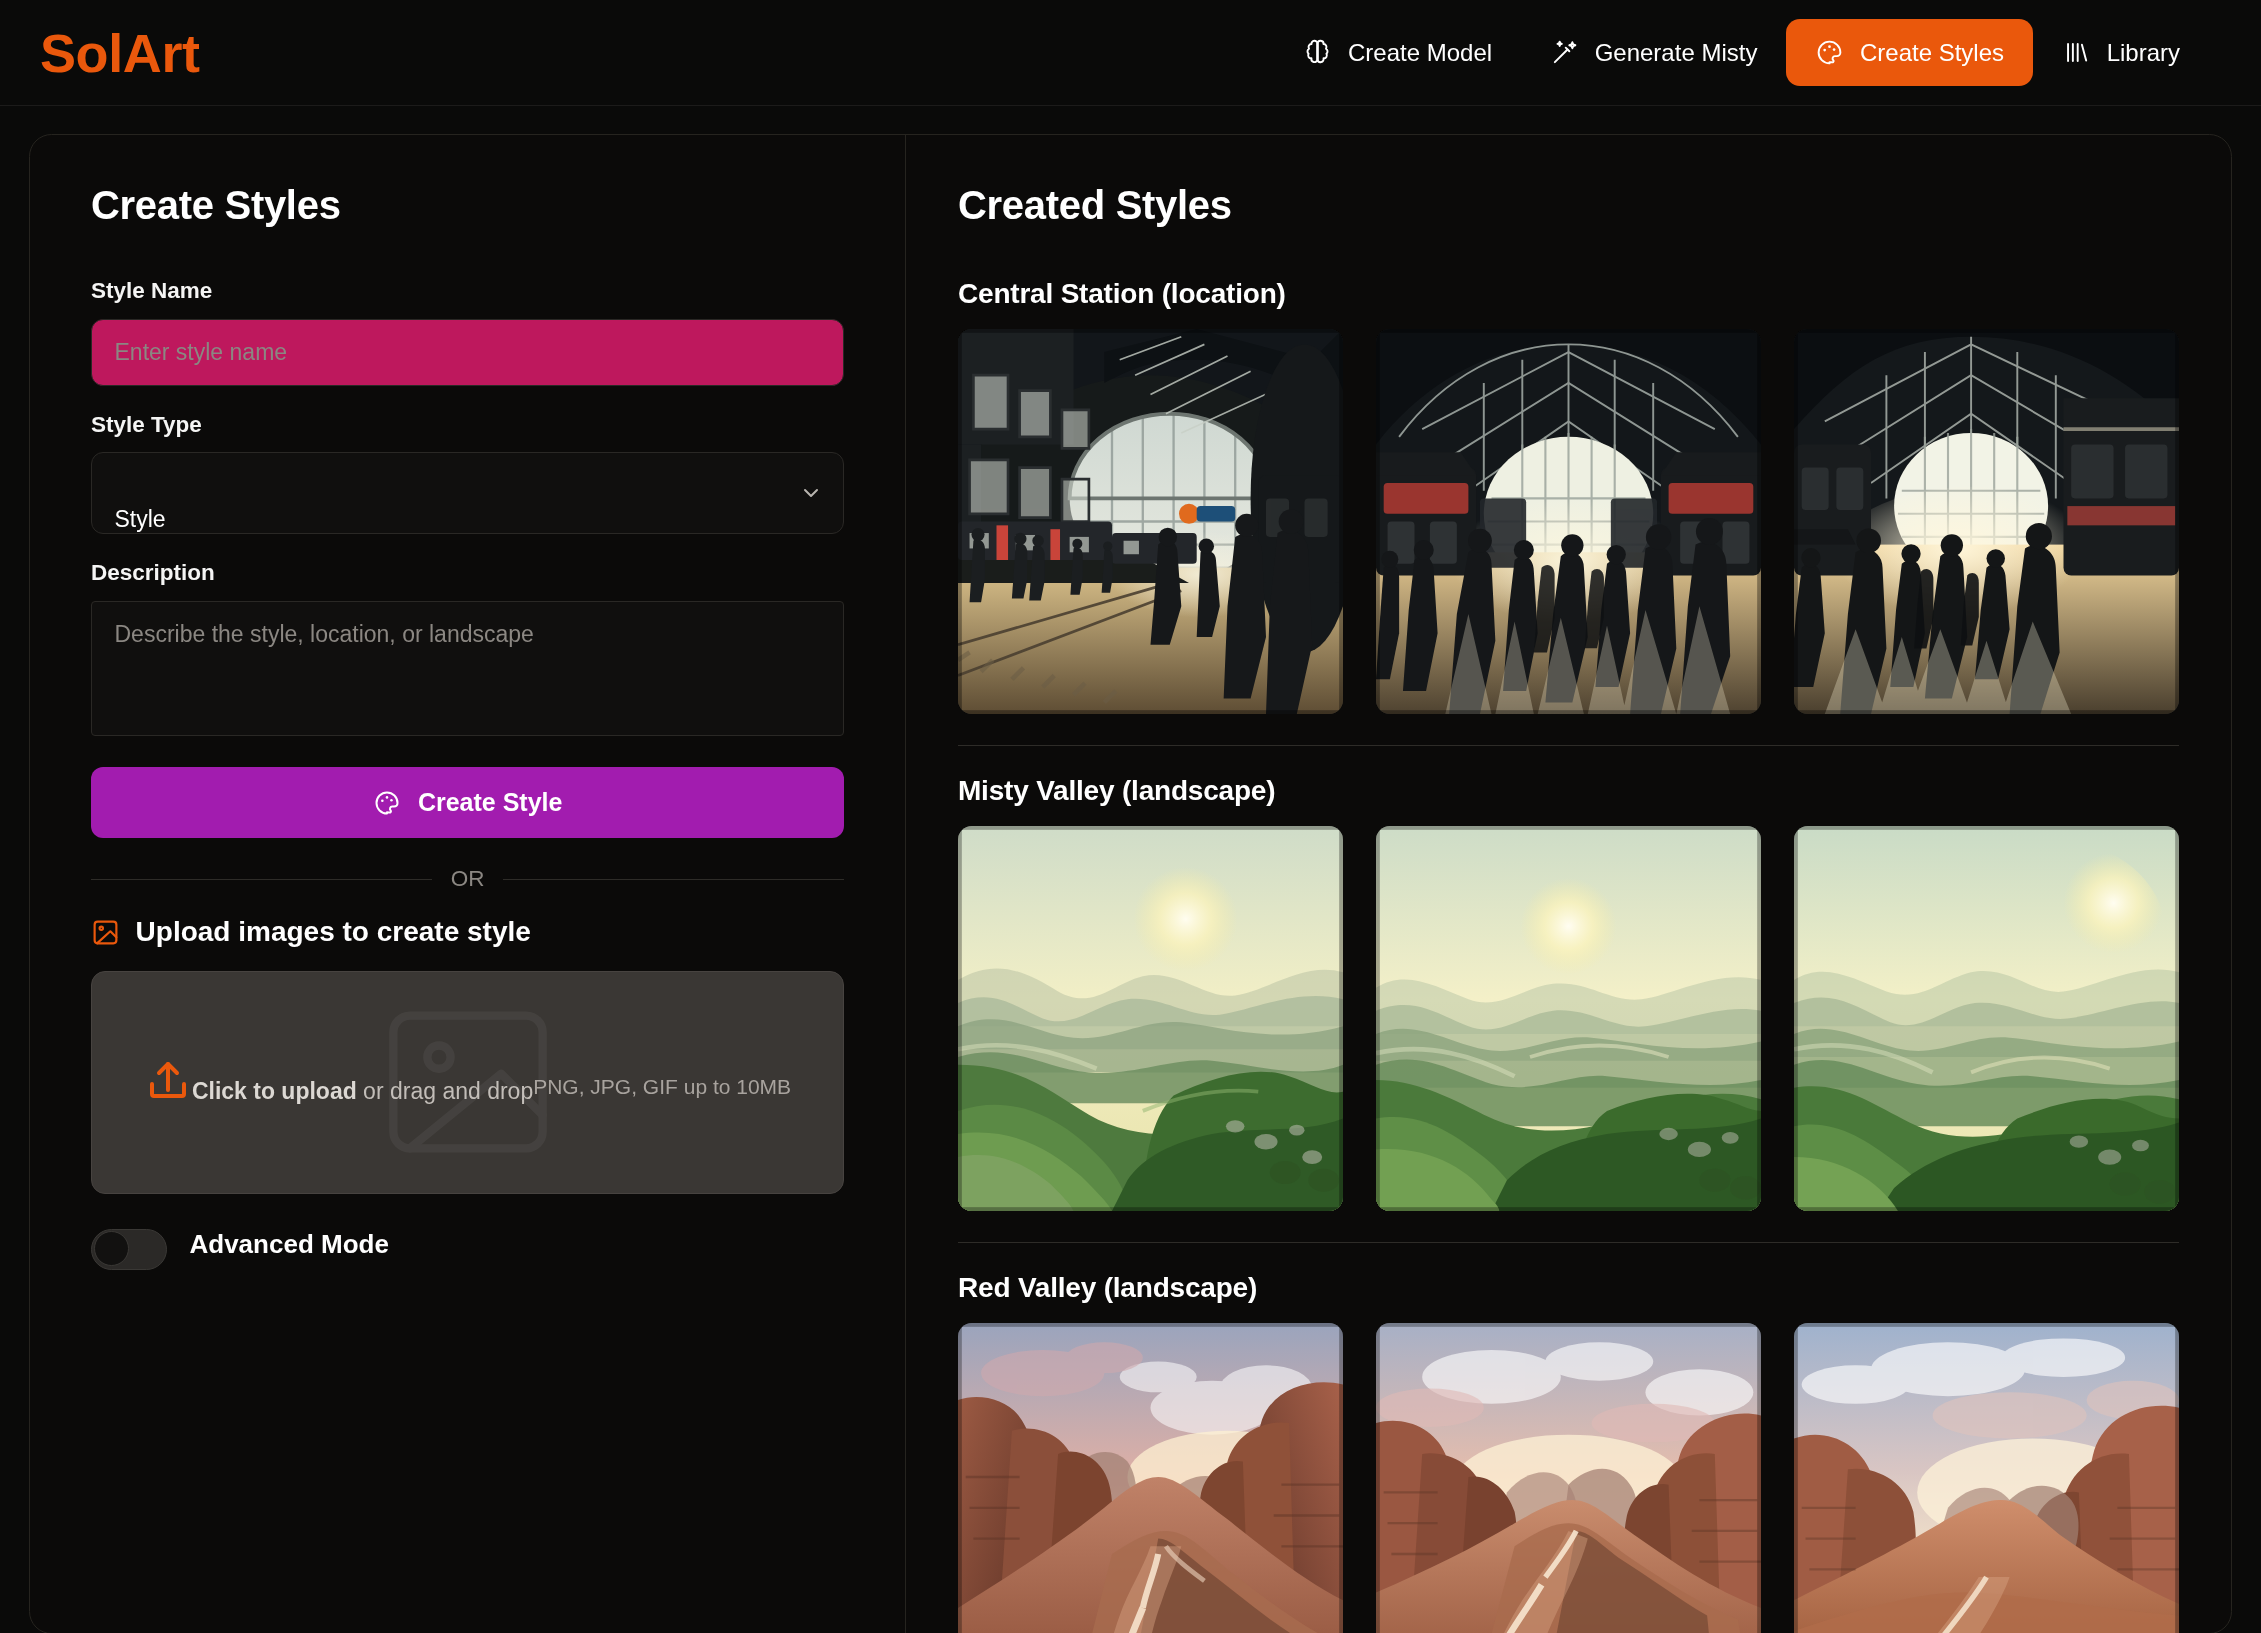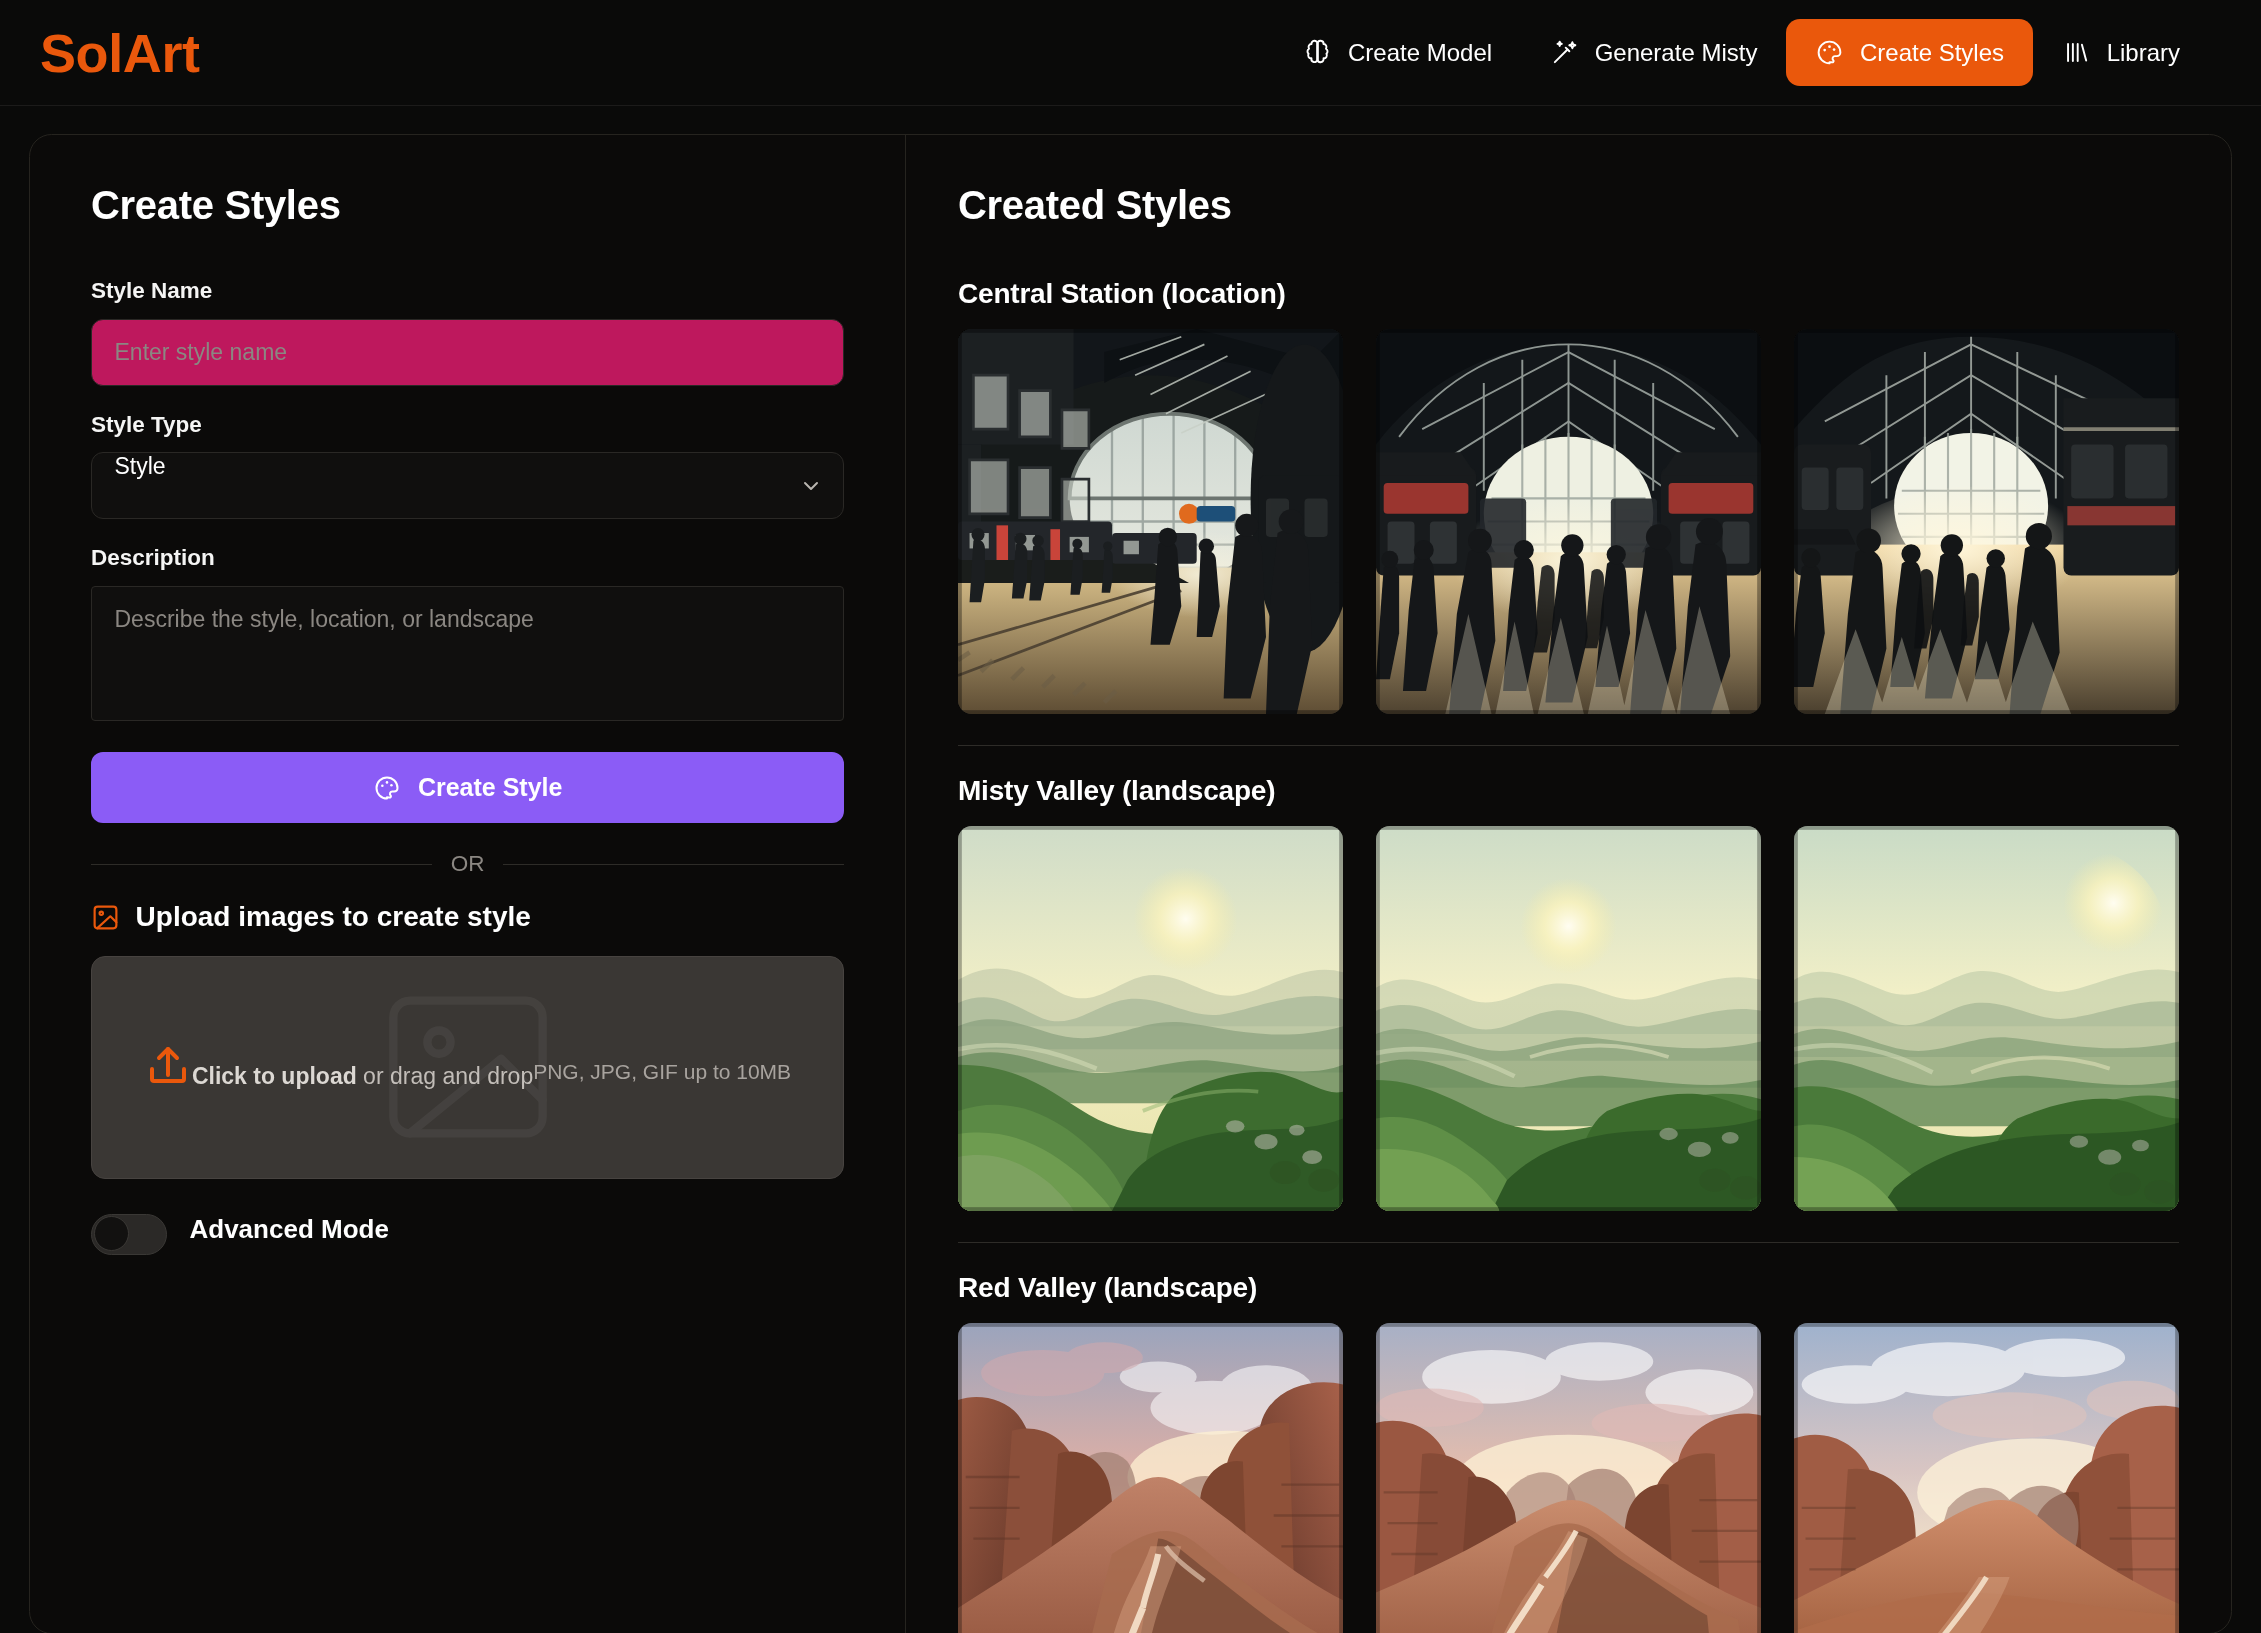--- a/index.html
+++ b/index.html
@@ -91,29 +91,29 @@
     font-size: 23px;
     font-family: inherit;
     padding: 0 22.5px;
     outline: none;
   }
   .text-input::placeholder { color: #8b8782; }
 
   .select-wrap { position: relative; }
   .select-box {
     width: 100%;
-    height: 67px;
+    height: 82px;
     background: #100f0e;
     border: 0.9px solid #2a2825;
     border-radius: 12px;
     color: #fff;
     font-size: 23px;
     padding: 0 22.5px;
     display: flex;
-    align-items: flex-start;
+    align-items: flex-end;
     cursor: pointer;
   }
   .chev {
     position: absolute;
     right: 21px;
     top: 50%;
     transform: translateY(-50%);
     width: 24px; height: 24px;
     pointer-events: none;
   }
@@ -131,21 +131,21 @@
     padding: 19px 22.5px;
     outline: none;
     resize: none;
   }
   .textarea::placeholder { color: #8b8782; }
 
   .primary-btn {
     margin-top: 28px;
     width: 100%;
     height: 71px;
-    background: #8b5cf6;
+    background: #a21caf;
     border: none;
     border-radius: 12px;
     color: #fff;
     font-size: 25px;
     font-weight: bold;
     font-family: inherit;
     display: flex;
     align-items: center;
     justify-content: center;
     gap: 17.3px;

